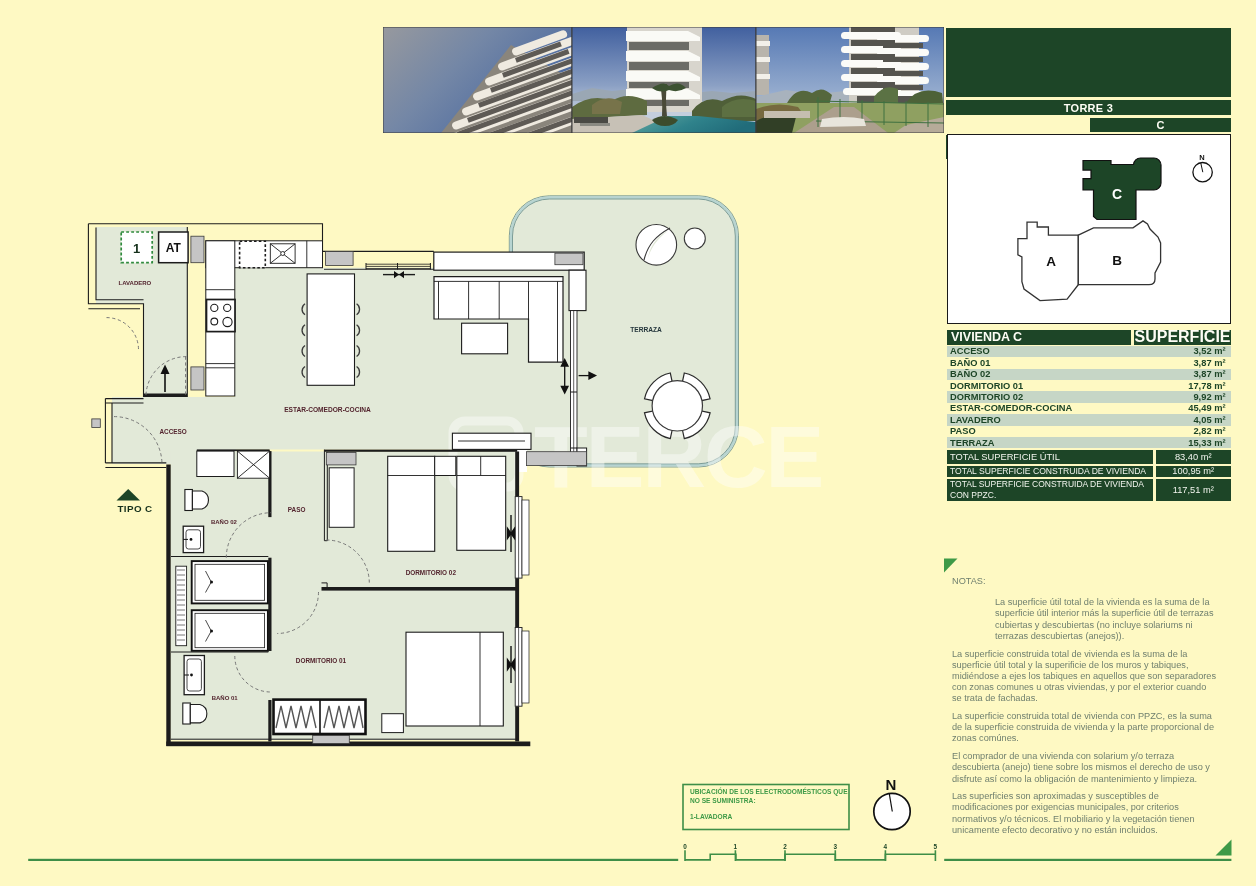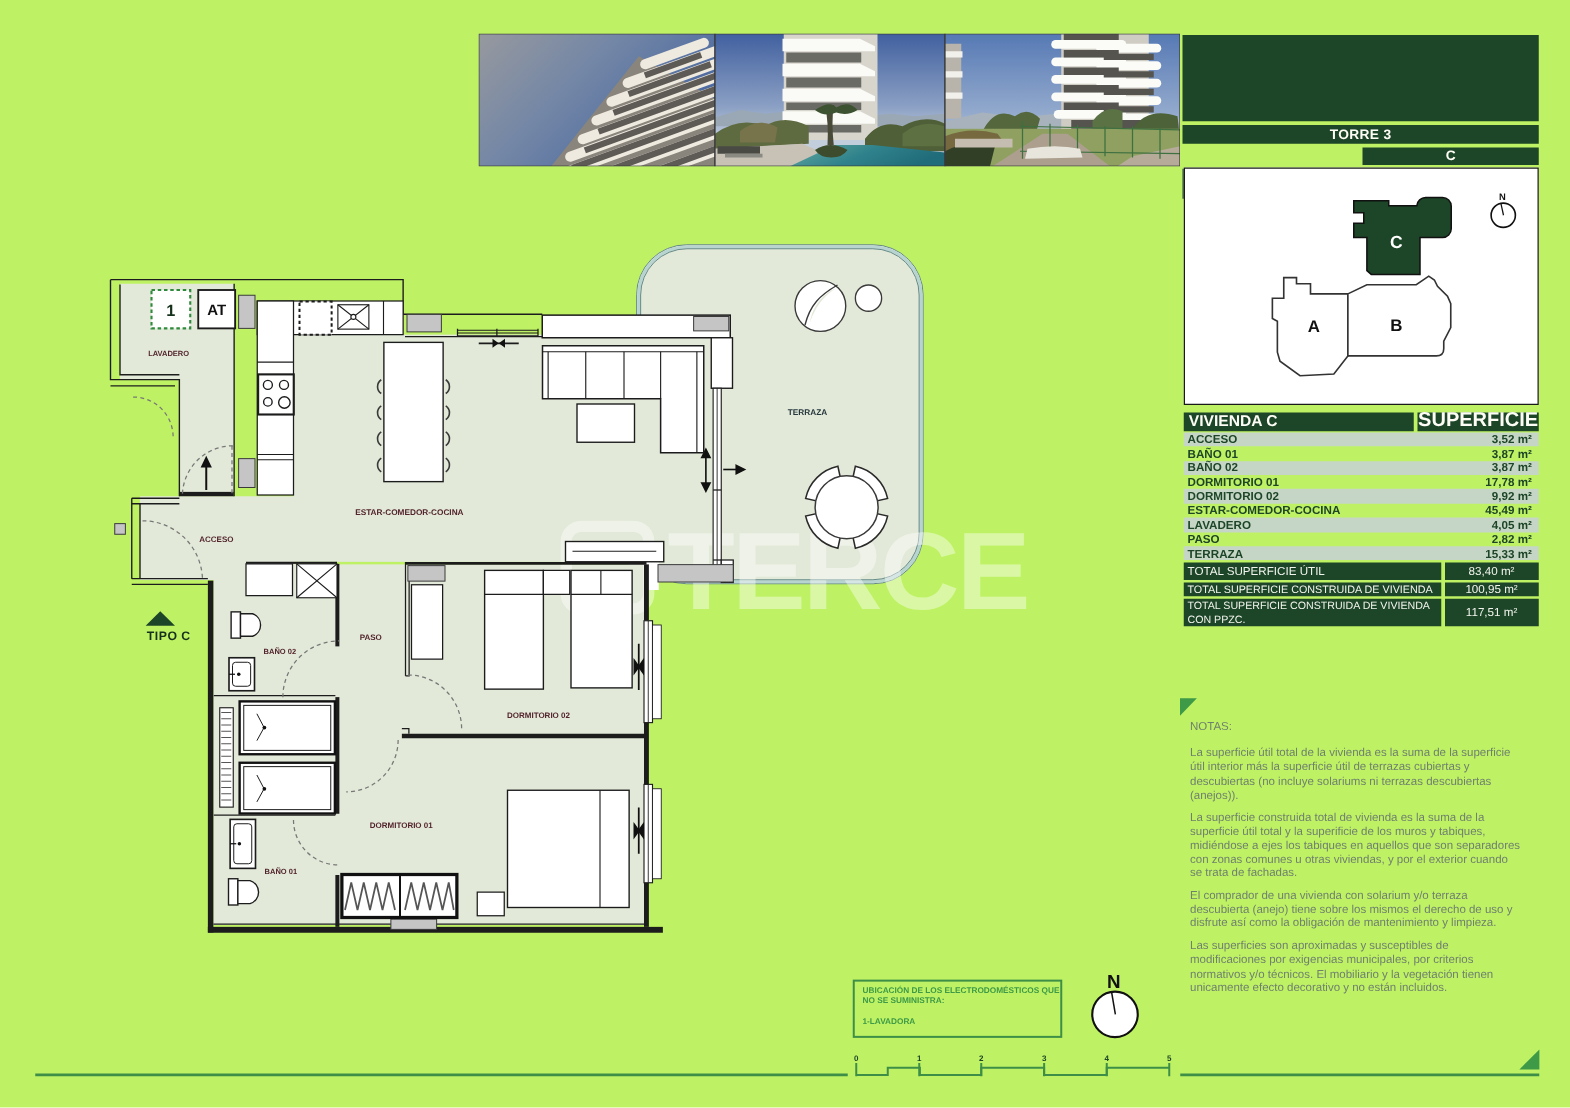--- a/index.html
+++ b/index.html
@@ -1,16 +1,16 @@
 <!DOCTYPE html>
 <html><head>
 <meta charset="utf-8">
 <style>
   html,body{margin:0;padding:0;background:#ffffff;}
-  #page{position:relative;width:1256px;height:886px;overflow:hidden;background:#bef264;
+  #page{position:relative;width:1256px;height:886px;overflow:hidden;background:#fef9c3;
         font-family:"Liberation Sans",sans-serif;}
   .abs{position:absolute;}
   .bar{background:#1d4527;color:#fdfdf5;font-weight:bold;display:flex;align-items:center;justify-content:center;}
   .rw{height:11.4px;display:flex;justify-content:space-between;align-items:center;
       color:#1d4527;font-weight:bold;padding:0 5px 0 3px;}
   .rw.g{background:#c6d6c6;}
   .tot{display:flex;}
   .tl{background:#1d4527;display:flex;align-items:center;padding-left:3px;}
   .tot .tv{flex:1;background:#1d4527;margin-left:3.5px;display:flex;align-items:center;justify-content:center;}
 </style>
@@ -247,22 +247,23 @@
       </div>
       <div class="tot" style="height:21.8px;">
         <div class="tl" style="width:202.5px;line-height:10.5px;font-size:8.5px;">TOTAL SUPERFICIE CONSTRUIDA DE VIVIENDA<br>CON PPZC.</div>
           <div class="tv">117,51 m²</div>
       </div>
     </div>
   </div>
 
   <div class="abs" id="notas" style="left:952px;top:576px;width:265px;color:#70806f;font-size:9.2px;line-height:11.2px;">
     <div style="margin-bottom:10px;">NOTAS:</div>
-    <div style="margin-bottom:6.5px;">La superficie útil total de la vivienda es la suma de la superficie útil interior más la superficie útil de terrazas cubiertas y descubiertas (no incluye solariums ni terrazas descubiertas (anejos)).</div>
+    <div style="margin-bottom:6.5px;margin-left:43px;">La superficie útil total de la vivienda es la suma de la superficie útil interior más la superficie útil de terrazas cubiertas y descubiertas (no incluye solariums ni terrazas descubiertas (anejos)).</div>
     <div style="margin-bottom:6.5px;">La superficie construida total de vivienda es la suma de la superficie útil total y la superificie de los muros y tabiques, midiéndose a ejes los tabiques en aquellos que son separadores con zonas comunes u otras viviendas, y por el exterior cuando se trata de fachadas.</div>
+    <div style="margin-bottom:6.5px;">La superficie construida total de vivienda con PPZC, es la suma de la superficie construida de vivienda y la parte proporcional de zonas comúnes.</div>
     <div style="margin-bottom:6.5px;">El comprador de una vivienda con solarium y/o terraza descubierta (anejo) tiene sobre los mismos el derecho de uso y disfrute así como la obligación de mantenimiento y limpieza.</div>
     <div>Las superficies son aproximadas y susceptibles de modificaciones por exigencias municipales, por criterios normativos y/o técnicos. El mobiliario y la vegetación tienen unicamente efecto decorativo y no están incluidos.</div>
   </div>
 
   <svg class="abs" id="plan" style="left:0;top:0;" width="1256" height="886" viewBox="0 0 1256 886">
 
     <g>
       <rect x="509.3" y="195.8" width="229.2" height="271.2" rx="40" fill="#e2e9d8" stroke="#648a88" stroke-width="0.8"></rect>
       <rect x="511" y="197.5" width="225.8" height="267.8" rx="38.5" fill="none" stroke="#b7d4d1" stroke-width="2.4"></rect>
       <rect x="512.5" y="199" width="222.8" height="264.8" rx="37" fill="none" stroke="#648a88" stroke-width="0.8"></rect>

